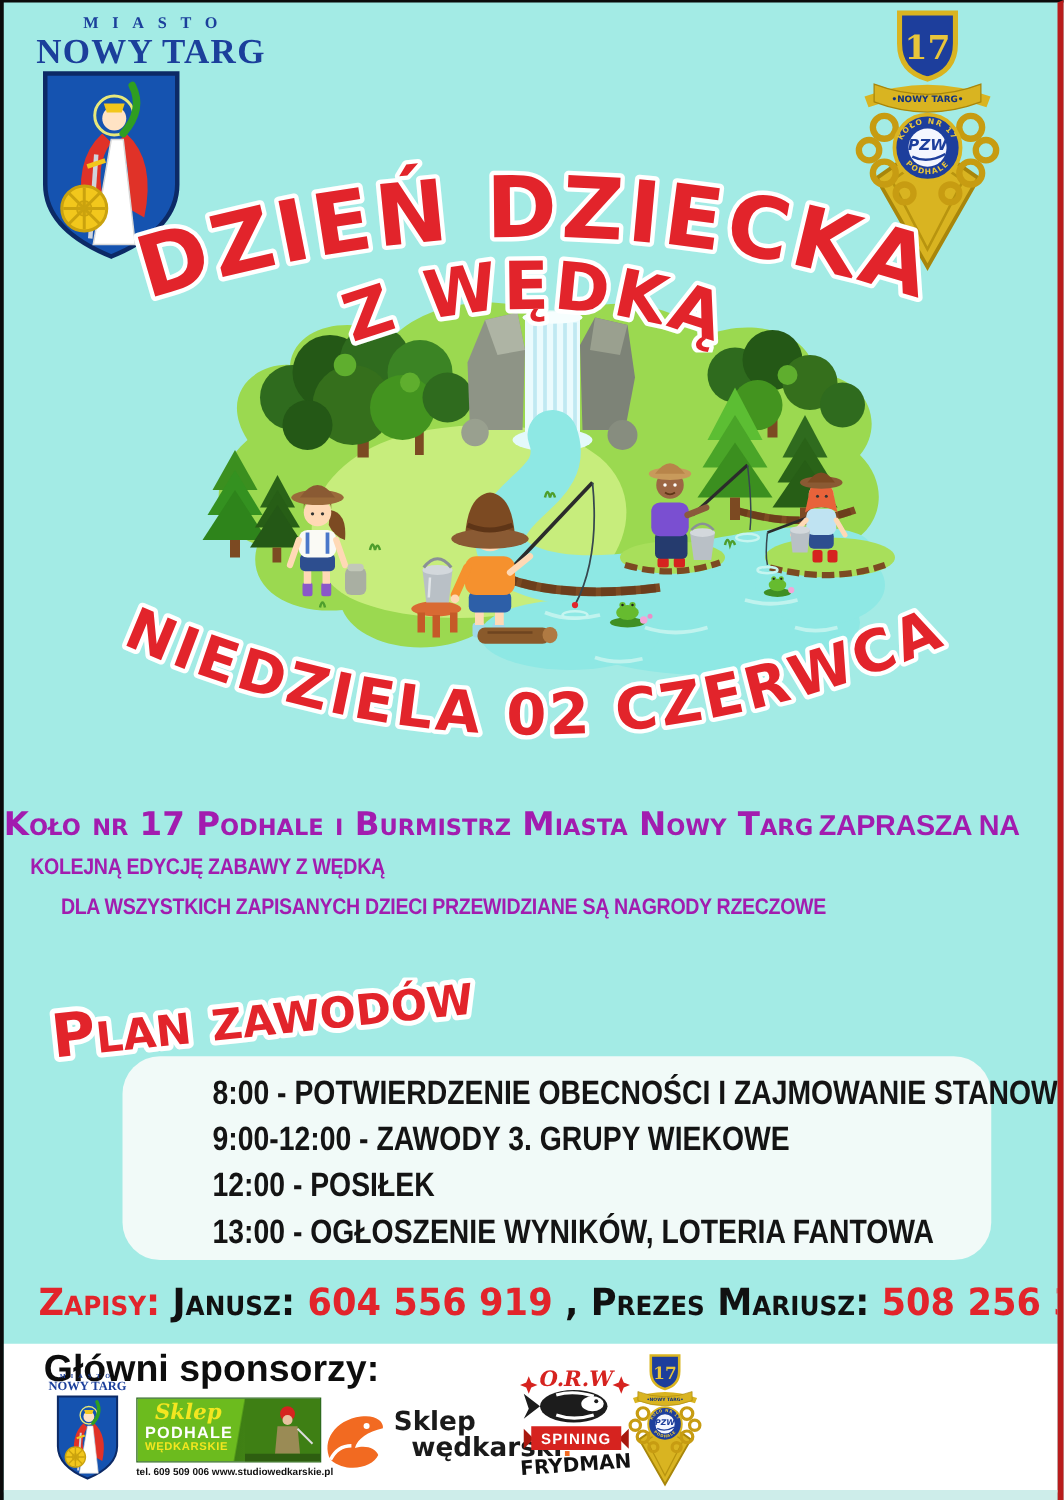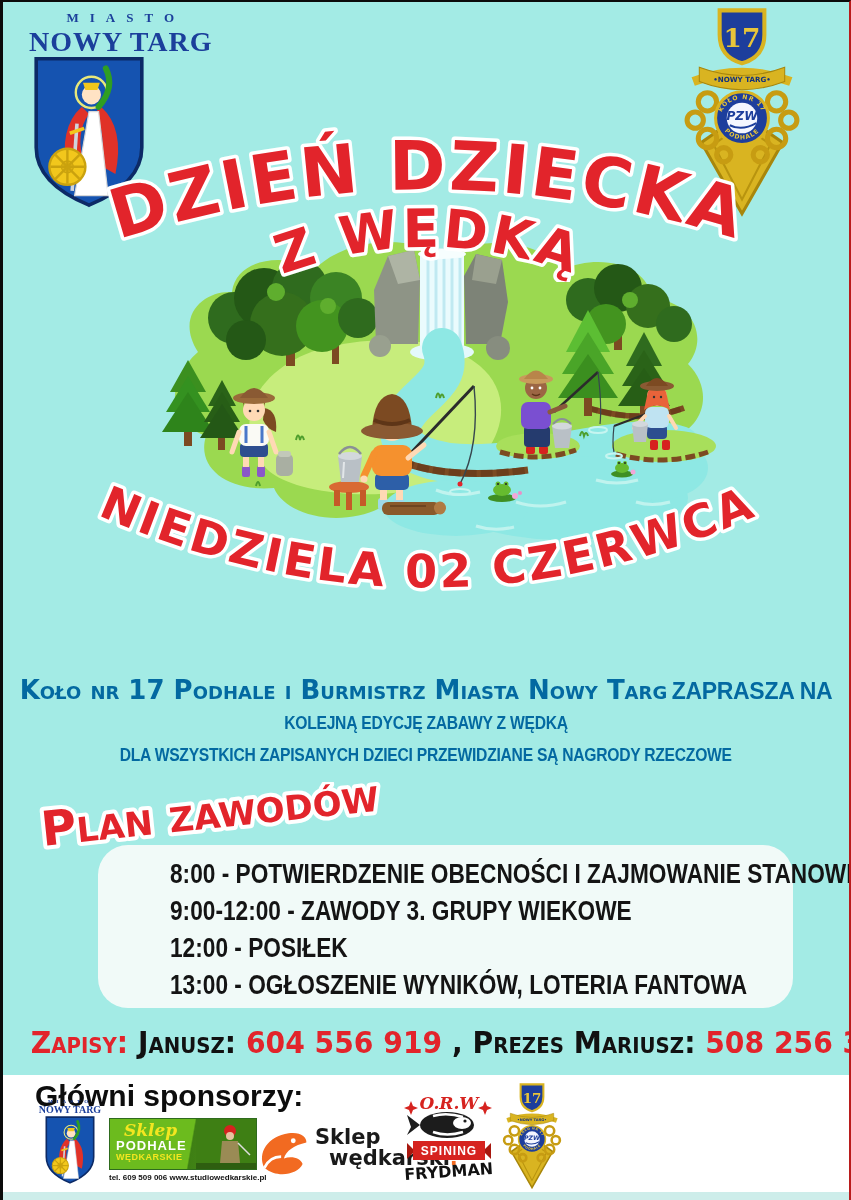--- a/index.html
+++ b/index.html
@@ -1,19 +1,19 @@
 <!DOCTYPE html>
 <html><head>
 <meta charset="utf-8">
 <style>
   html,body{margin:0;padding:0;background:#fff;}
   .poster{
     position:relative;width:851px;height:1200px;overflow:hidden;
     background:#A3EBE5;box-sizing:border-box;
-    border-left:3px solid #0b0b0b;border-top:2px solid #0b0b0b;border-right:2px solid #b91c1c;
+    border-left:3px solid #0b0b0b;border-top:2px solid #0b0b0b;border-right:5px solid #b91c1c;
     font-family:"Liberation Sans",sans-serif;
   }
   .abs{position:absolute;}
   .sc{font-variant:small-caps;}
   .chunky{font-family:"DejaVu Sans",sans-serif;font-weight:800;}
   .cond{font-weight:700;letter-spacing:-.3px;}
   .narrow{display:inline-block;transform:scaleX(.87);transform-origin:center;}
 
   
   .city-logo{left:26px;top:8px;text-align:center;color:#1B3F9B;}
@@ -23,21 +23,21 @@
   .badge-big{left:678px;top:2px;}
 
   
   .title-svg{left:0;top:100px;}
   .date-svg{left:0;top:468px;}
   .arc-text{font-family:"DejaVu Sans",sans-serif;font-weight:800;fill:#E2242B;
             stroke:#fff;stroke-width:7px;stroke-linejoin:round;paint-order:stroke fill;}
   .scene{left:133px;top:238px;}
 
   
-  .inv{left:0;right:0;top:641px;text-align:center;color:#0369a1;margin-top:30px;}
+  .inv{left:0;right:0;top:641px;color:#a21caf;}
   .inv .row{white-space:nowrap;}
   .r1{height:34px;line-height:34px;}
   .r2,.r3,.r5{height:32px;line-height:32px;font-size:18px;}
   .r4{height:33px;line-height:33px;font-size:24px;}
   .strong1{font-size:26px;}
   .zap{font-size:23px;}
 
   
   .plan-svg{left:22px;top:780px;}
   .plan-title-text{font-family:"DejaVu Sans",sans-serif;font-weight:800;font-variant:small-caps;
@@ -65,21 +65,21 @@
   .studio-banner{position:relative;width:148px;height:52px;background:linear-gradient(100deg,#6CBB1E 55%,#3E7F14 56%,#56991C);
                  border:1px solid #2e6b1e;box-sizing:border-box;overflow:hidden;}
   .studio-script{position:absolute;left:14px;top:1px;font:italic 700 17px "DejaVu Serif",serif;color:#F3E620;}
   .studio-l1{position:absolute;left:6px;top:19px;font:900 13px "Liberation Sans",sans-serif;color:#fff;letter-spacing:1px;}
   .studio-l2{position:absolute;left:6px;top:33px;font:800 9px "Liberation Sans",sans-serif;color:#F3E620;letter-spacing:.5px;}
   .studio-contact{margin-top:3px;font:800 8px "Liberation Sans",sans-serif;color:#111;white-space:nowrap;}
   .fishshop{position:absolute;left:252px;top:48px;}
   .fishshop-text{position:absolute;left:60px;top:4px;font:800 21px "DejaVu Sans",sans-serif;color:#1a1a1a;line-height:21px;}
   .fishshop-text .ind{margin-left:14px;}
   .dot-orange{color:#F26A21;}
-  .orw{position:absolute;left:396px;top:12px;}
+  .orw{position:absolute;left:408px;top:12px;}
   .badge-mini{position:absolute;left:498px;top:6px;}
   .bottom-sliver{left:0;right:0;bottom:0;height:8px;background:#CDEDEA;}
 </style>
 </head>
 <body>
 
 <div class="poster">
 
   <svg width="0" height="0" style="position:absolute" aria-hidden="true">
     <defs>

